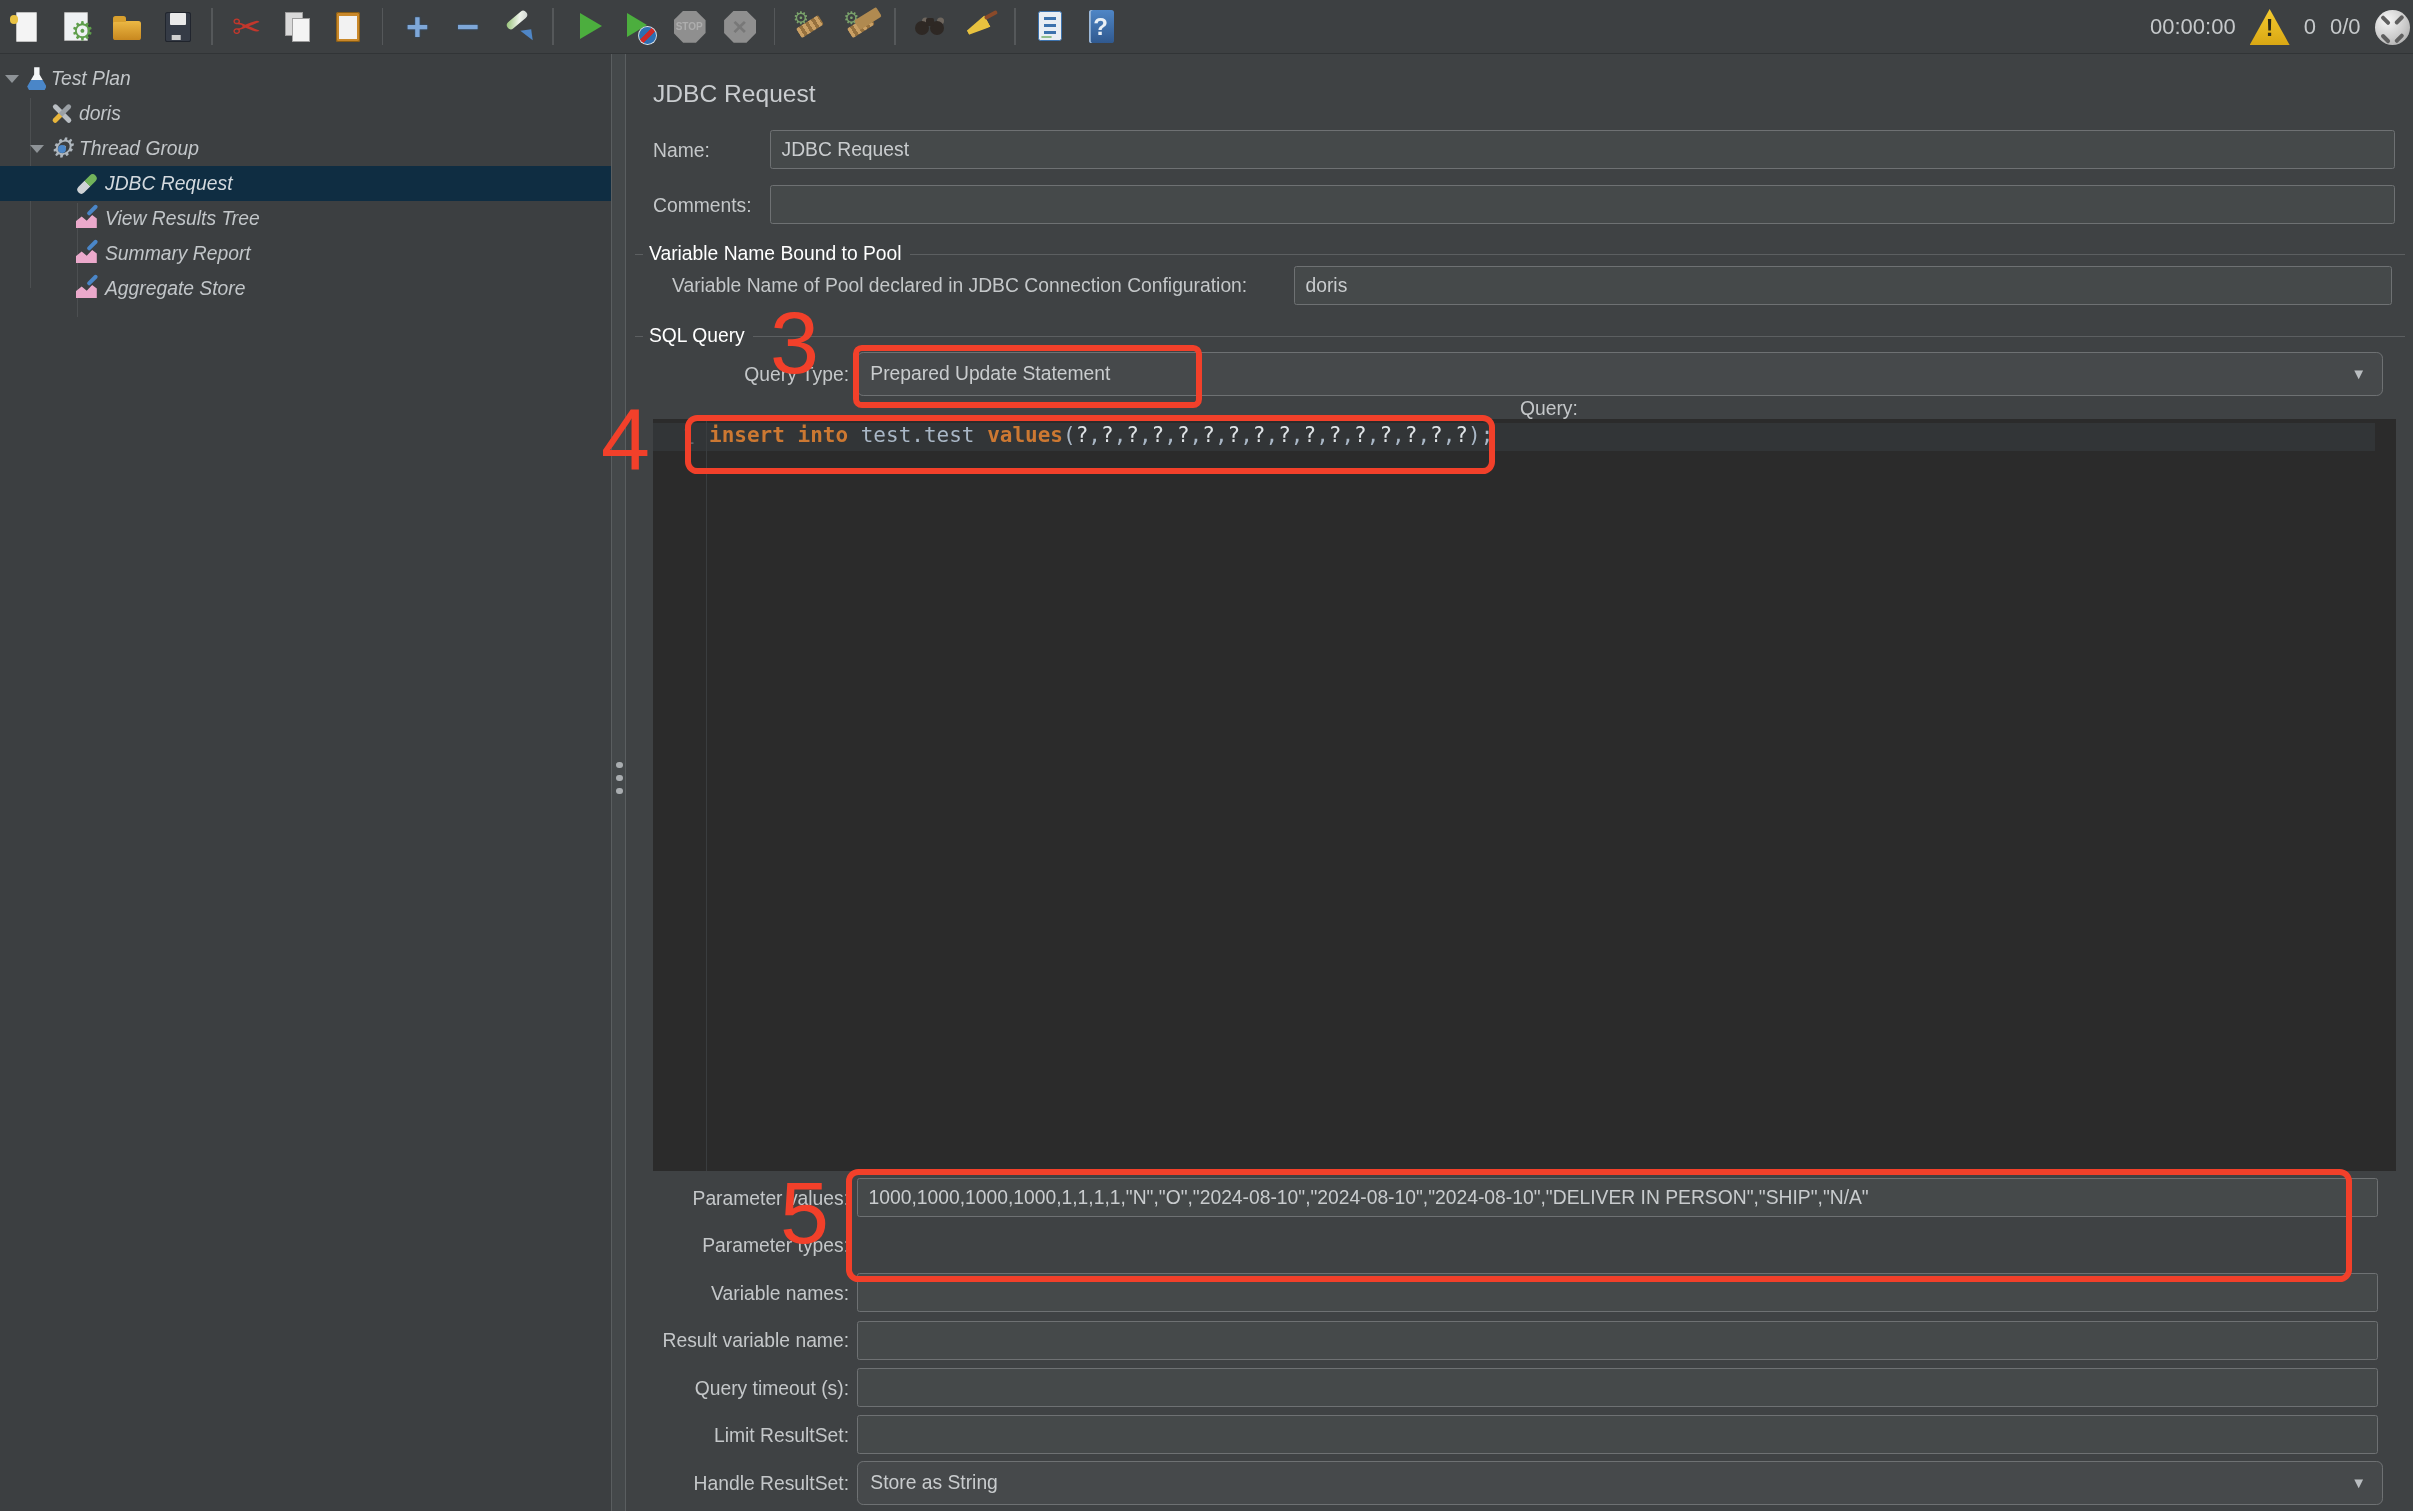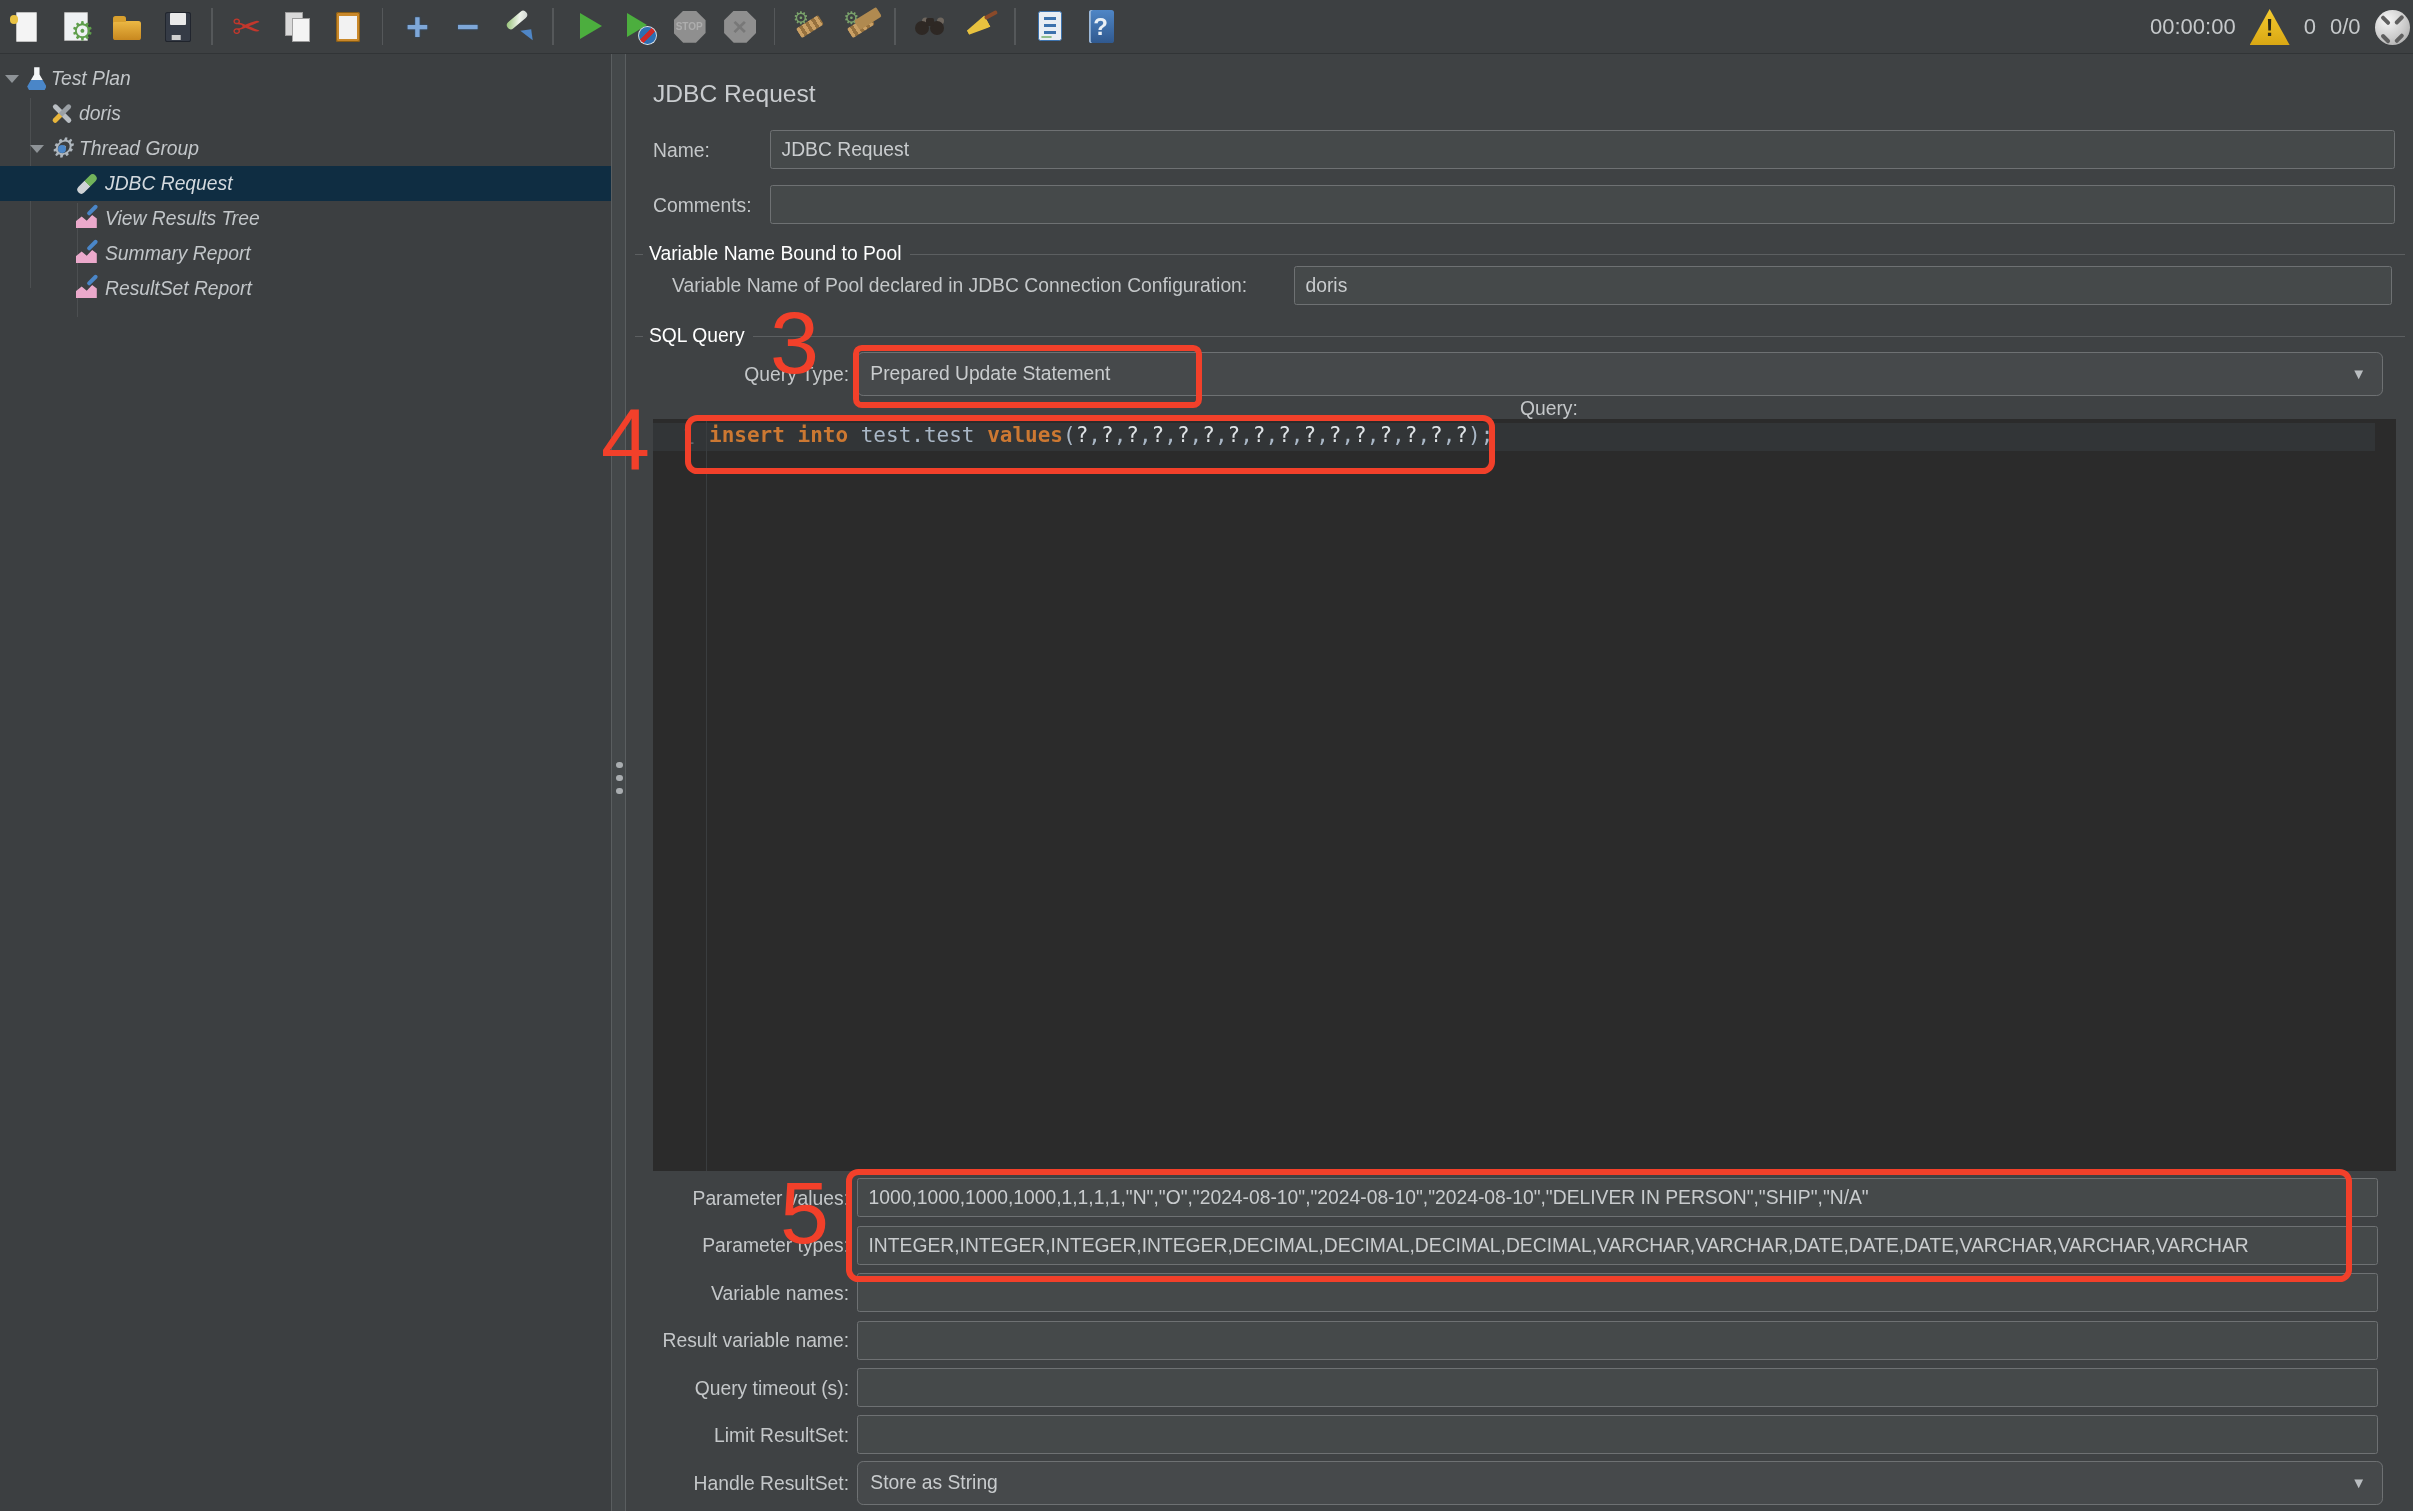--- a/index.html
+++ b/index.html
@@ -200,21 +200,21 @@
         <div class="tree-row">
           <span class="ticon t-chart" style="left: 74px;"></span>
           <span class="tree-label" style="left: 105px;">View Results Tree</span>
         </div>
         <div class="tree-row">
           <span class="ticon t-chart" style="left: 74px;"></span>
           <span class="tree-label" style="left: 105px;">Summary Report</span>
         </div>
         <div class="tree-row">
           <span class="ticon t-chart" style="left: 74px;"></span>
-          <span class="tree-label" style="left: 105px;">ResultSet Report</span>
+          <span class="tree-label" style="left: 105px;">Aggregate Store</span>
         </div>
       </div>
   </div>
 
   <div id="splitter">
     <span class="dots"></span>
   </div>
 
   <div id="main">
     <div class="main-title">JDBC Request</div>
@@ -247,21 +247,20 @@
       <div class="cline"></div>
       <div class="gut"></div>
       <div class="lno">1</div>
       <div class="code"><span class="sql-kw">insert into</span><span class="sql-id"> test.test </span><span class="sql-kw">values</span><span id="sql-tail"><span class="p">(</span><span class="q">?</span><span class="p">,</span><span class="q">?</span><span class="p">,</span><span class="q">?</span><span class="p">,</span><span class="q">?</span><span class="p">,</span><span class="q">?</span><span class="p">,</span><span class="q">?</span><span class="p">,</span><span class="q">?</span><span class="p">,</span><span class="q">?</span><span class="p">,</span><span class="q">?</span><span class="p">,</span><span class="q">?</span><span class="p">,</span><span class="q">?</span><span class="p">,</span><span class="q">?</span><span class="p">,</span><span class="q">?</span><span class="p">,</span><span class="q">?</span><span class="p">,</span><span class="q">?</span><span class="p">,</span><span class="q">?</span><span class="p">)</span><span class="p">;</span></span></div>
     </div>
 
     <div class="flabel rlabel" style="top:1134px;">Parameter values:</div>
     <div class="field" style="left:231px;top:1124px;width:1521px;height:39px;">1000,1000,1000,1000,1,1,1,1,"N","O","2024-08-10","2024-08-10","2024-08-10","DELIVER IN PERSON","SHIP","N/A"</div>
 
     <div class="flabel rlabel" style="top:1181px;">Parameter types:</div>
-    <div class="field" style="left:231px;top:1172px;width:1521px;height:39px;">INTEGER,INTEGER,INTEGER,INTEGER,DECIMAL,DECIMAL,DECIMAL,DECIMAL,VARCHAR,VARCHAR,DATE,DATE,DATE,VARCHAR,VARCHAR,VARCHAR</div>
 
     <div class="flabel rlabel" style="top:1229px;">Variable names:</div>
     <div class="field" style="left:231px;top:1219px;width:1521px;height:39px;"></div>
 
     <div class="flabel rlabel" style="top:1276px;">Result variable name:</div>
     <div class="field" style="left:231px;top:1267px;width:1521px;height:39px;"></div>
 
     <div class="flabel rlabel" style="top:1324px;">Query timeout (s):</div>
     <div class="field" style="left:231px;top:1314px;width:1521px;height:39px;"></div>
 

